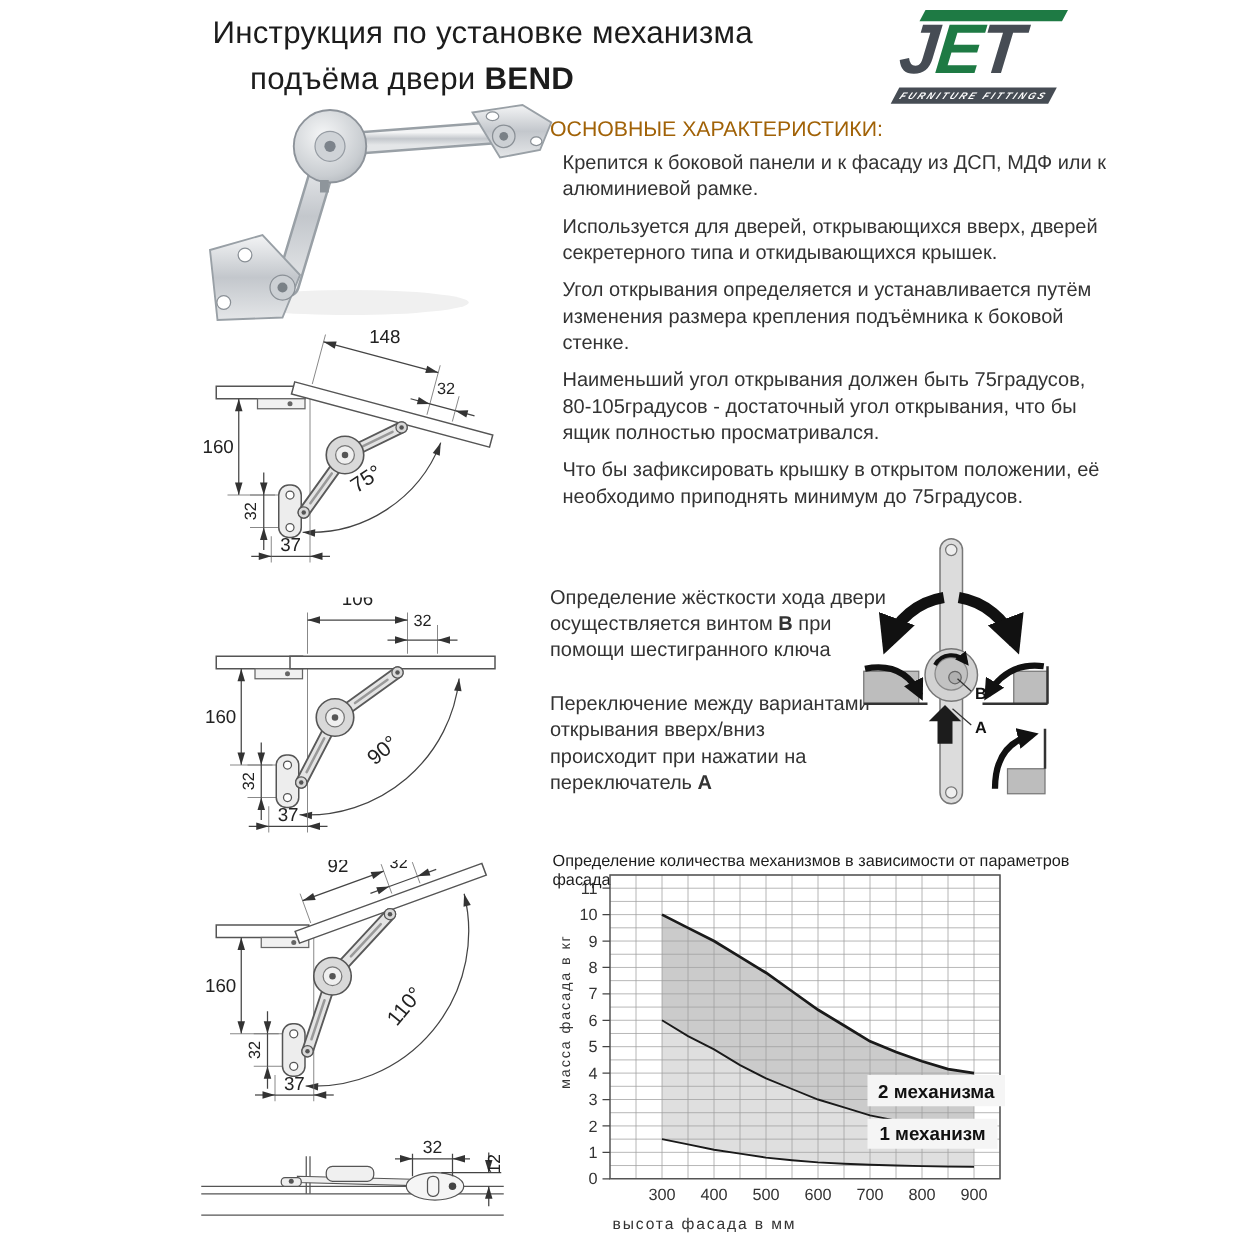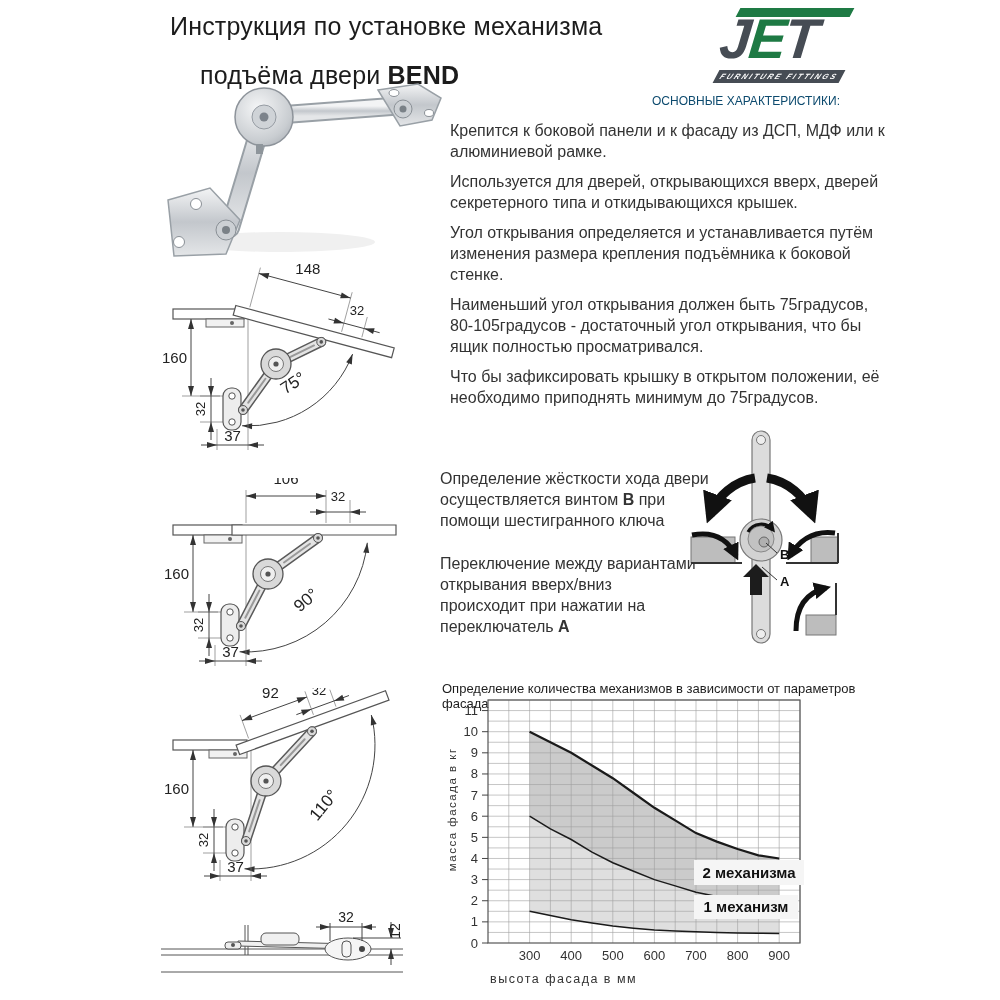--- a/index.html
+++ b/index.html
@@ -2,32 +2,32 @@
 <html><head>
 <meta charset="utf-8">
 <style>
   html,body{margin:0;padding:0;background:#fff;}
   .page{position:relative;width:1000px;height:1000px;background:#ffffff;overflow:hidden;
         font-family:"Liberation Sans",sans-serif;color:#222;}
   .abs{position:absolute;}
   svg{display:block;}
   svg text{font-family:"Liberation Sans",sans-serif;}
   .title{left:170px;top:8px;font-size:25px;line-height:37px;color:#1c1c1c;letter-spacing:.2px;}
-  .title .t2{margin-left:30px;margin-top:12px;}
+  .title .t2{margin-left:30px;}
   .bseg{font-weight:bold;}
   
   .logo{left:710px;top:4px;width:148px;height:82px;}
   .logo-top{position:absolute;left:28px;top:4px;width:114px;height:9px;background:#1e7a44;transform:skewX(-28deg);}
   .logo-jet{position:absolute;left:10px;top:7px;font-size:56px;line-height:56px;font-weight:bold;font-style:italic;
             letter-spacing:-2px;color:#464c54;transform:skewX(-6deg);}
   .logo-jet .green{color:#1e7a44;}
   .logo-bottom{position:absolute;left:6px;top:66px;width:126px;height:13px;background:#464c54;transform:skewX(-28deg);
             color:#fff;font-size:7.5px;line-height:13px;font-weight:bold;font-style:italic;letter-spacing:2.1px;text-align:center;}
   
-  .chars-heading{left:440px;top:94px;width:400px;text-align:right;font-size:12px;color:#0c4a6e;}
+  .chars-heading{left:440px;top:94px;width:400px;text-align:left;font-size:17px;color:#a16207;}
   .paras{left:450px;top:120px;width:440px;font-size:16px;line-height:21px;color:#333;}
   .para{white-space:pre-line;margin:0 0 9px 0;}
   .note{font-size:16px;line-height:21px;color:#333;white-space:pre-line;width:270px;}
   .note1{left:440px;top:468px;}
   .note2{left:440px;top:553px;}
   .chart-title{left:442px;top:681px;width:430px;font-size:13px;color:#1d1d1d;}
 </style>
 </head>
 <body>
 

